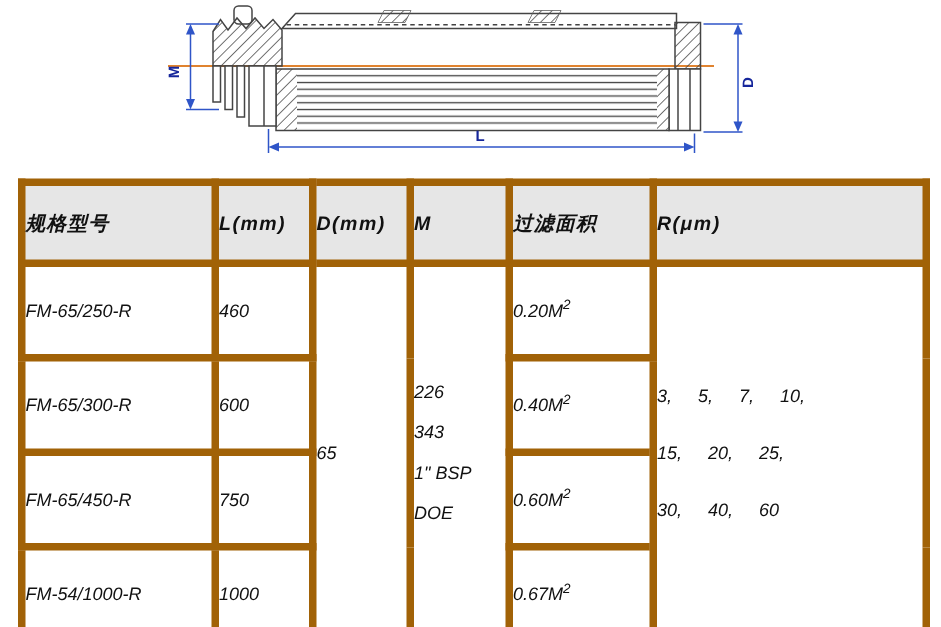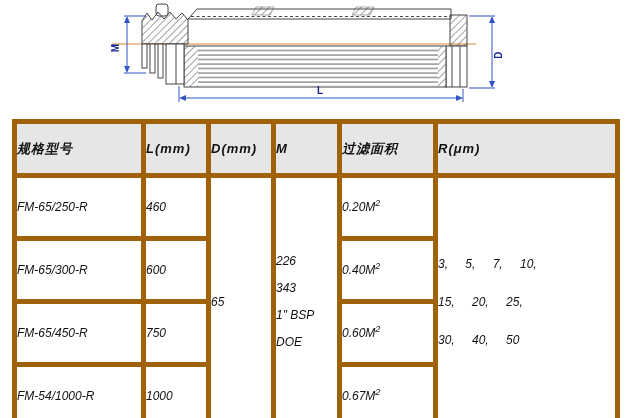--- a/index.html
+++ b/index.html
@@ -125,21 +125,21 @@
       <td rowspan="4" class="m-cell">
         <div>226</div>
         <div>343</div>
         <div>1" BSP</div>
         <div>DOE</div>
       </td>
       <td><span>0.20M</span><sup class="sq">2</sup></td>
       <td rowspan="4" class="r-cell">
         <div>3, 5, 7, 10,</div>
         <div>15, 20, 25,</div>
-        <div>30, 40, 50</div>
+        <div>30, 40, 60</div>
       </td>
     </tr>
     <tr>
       <td class="blue">FM-65/300-R</td>
       <td class="blue">600</td>
       <td class="blue"><span>0.40M</span><sup class="sq">2</sup></td>
     </tr>
     <tr>
       <td>FM-65/450-R</td>
       <td>750</td>

